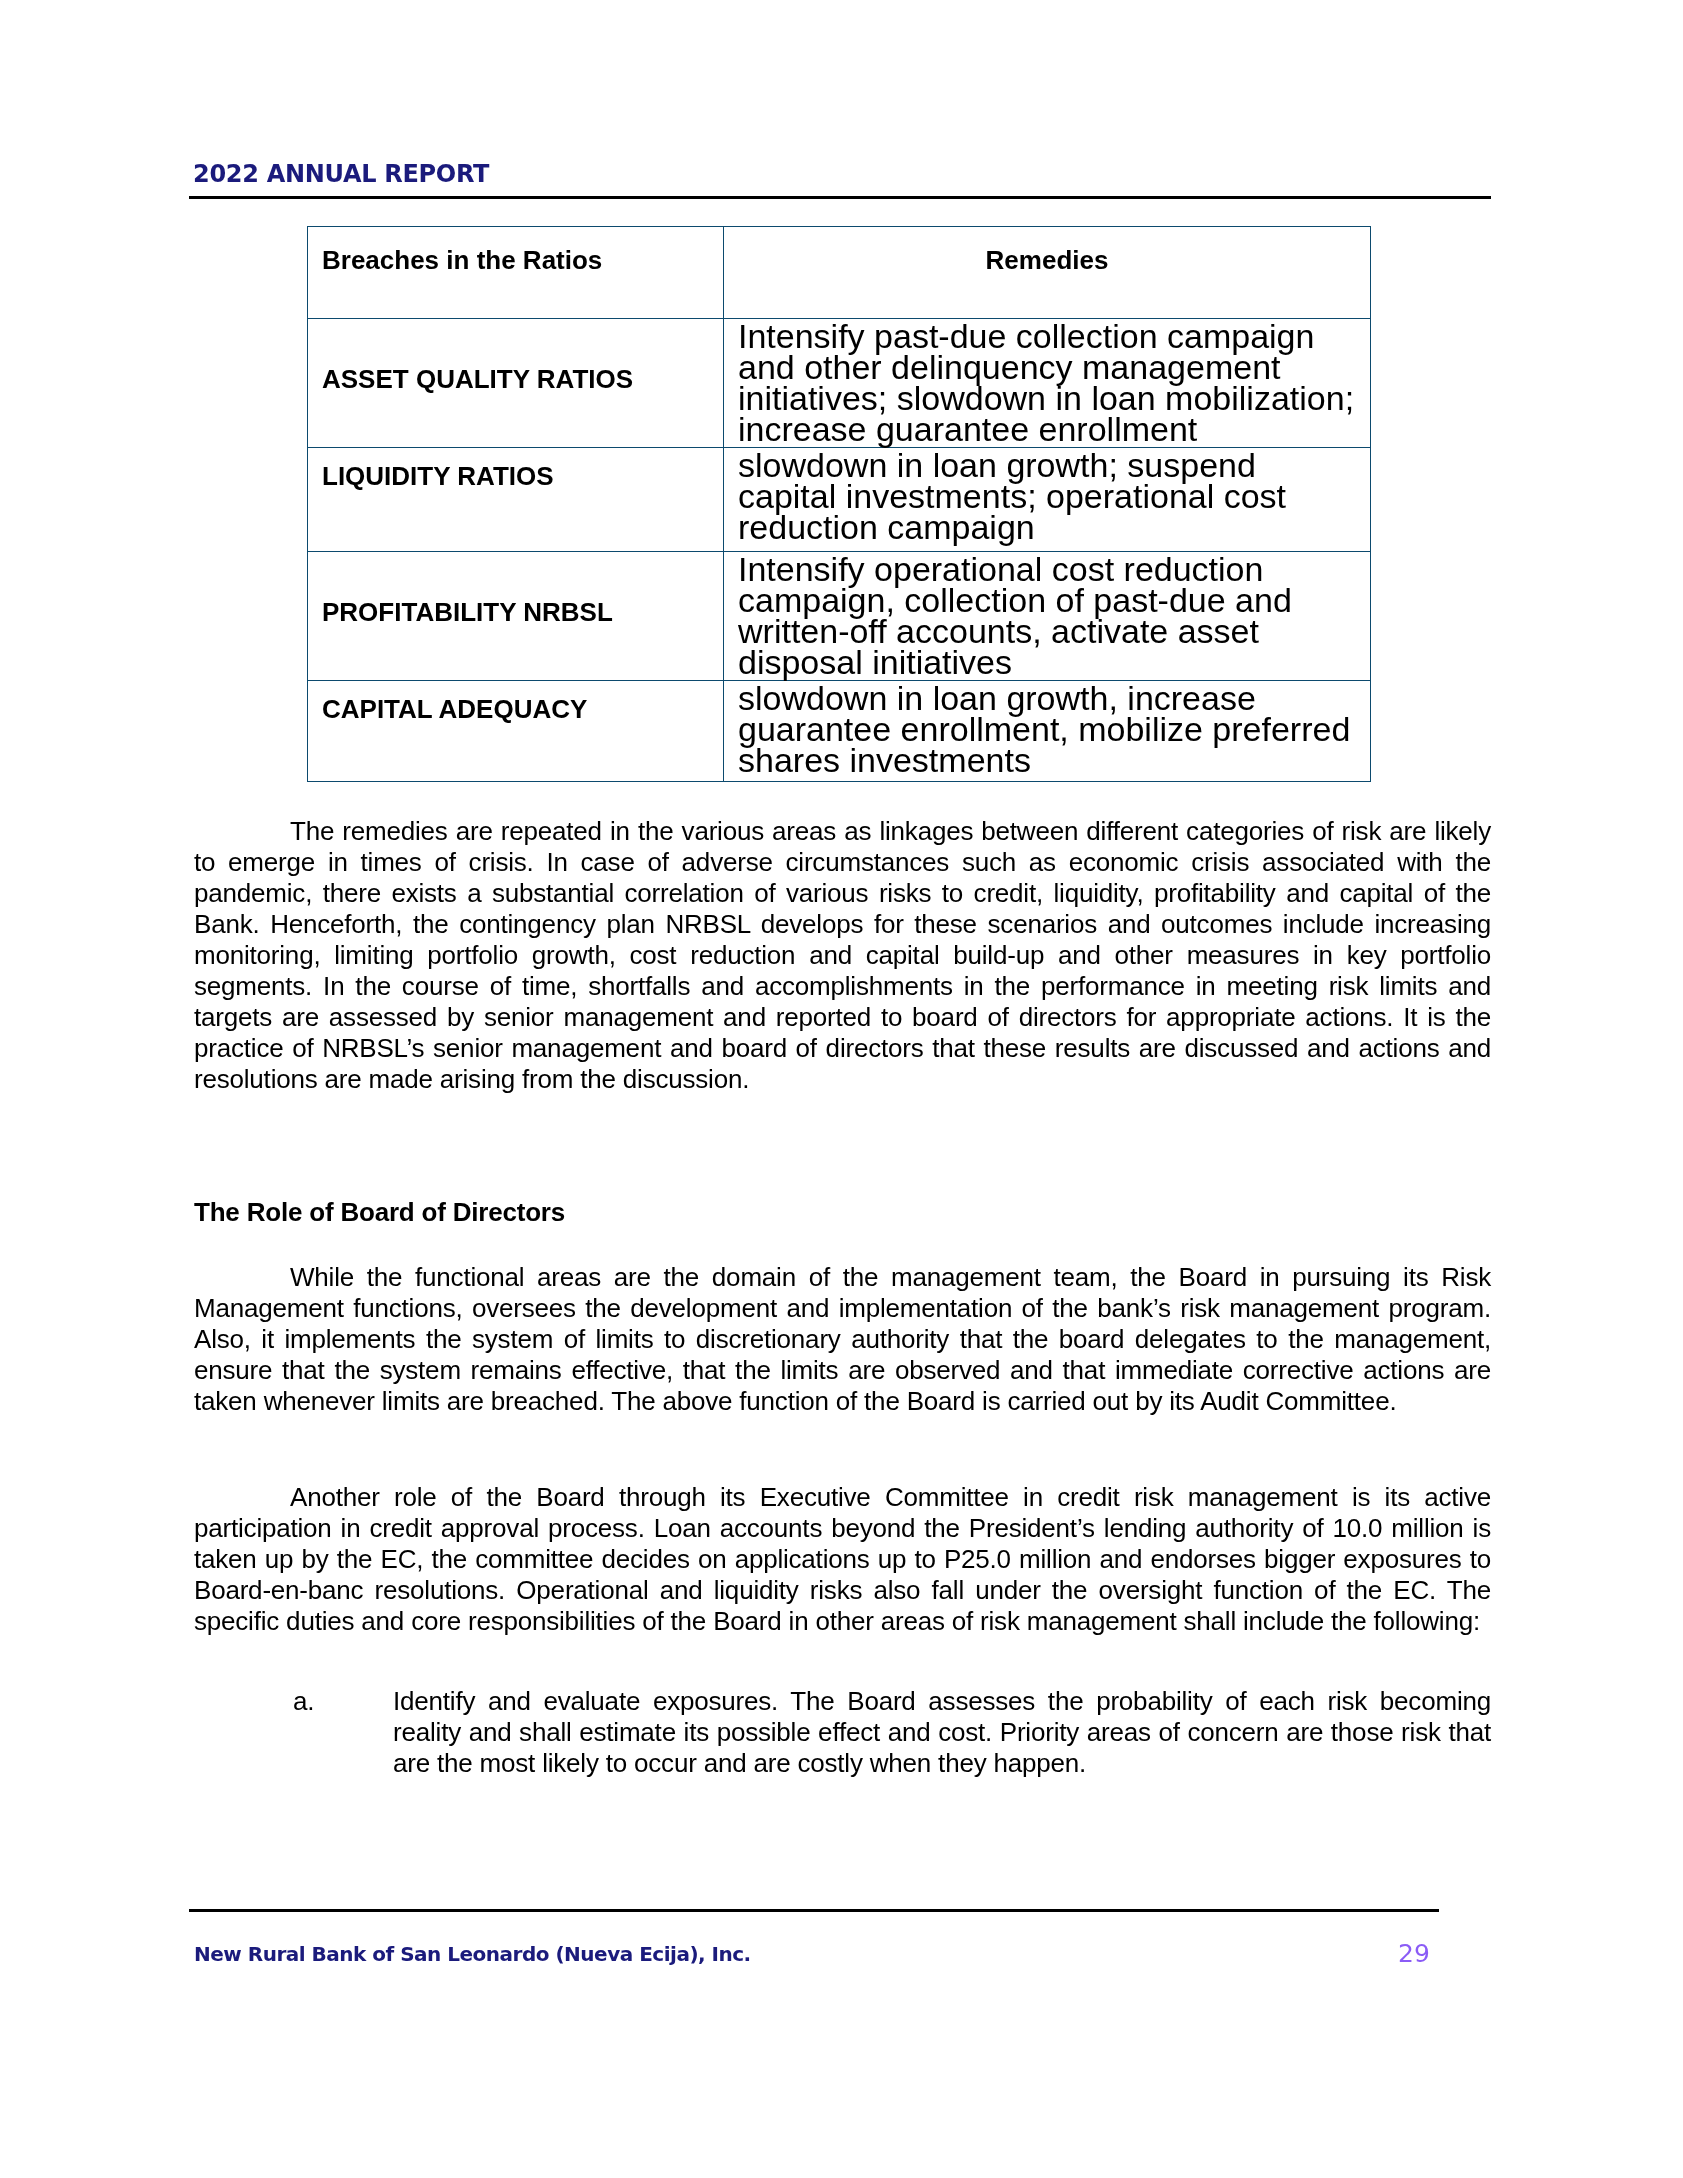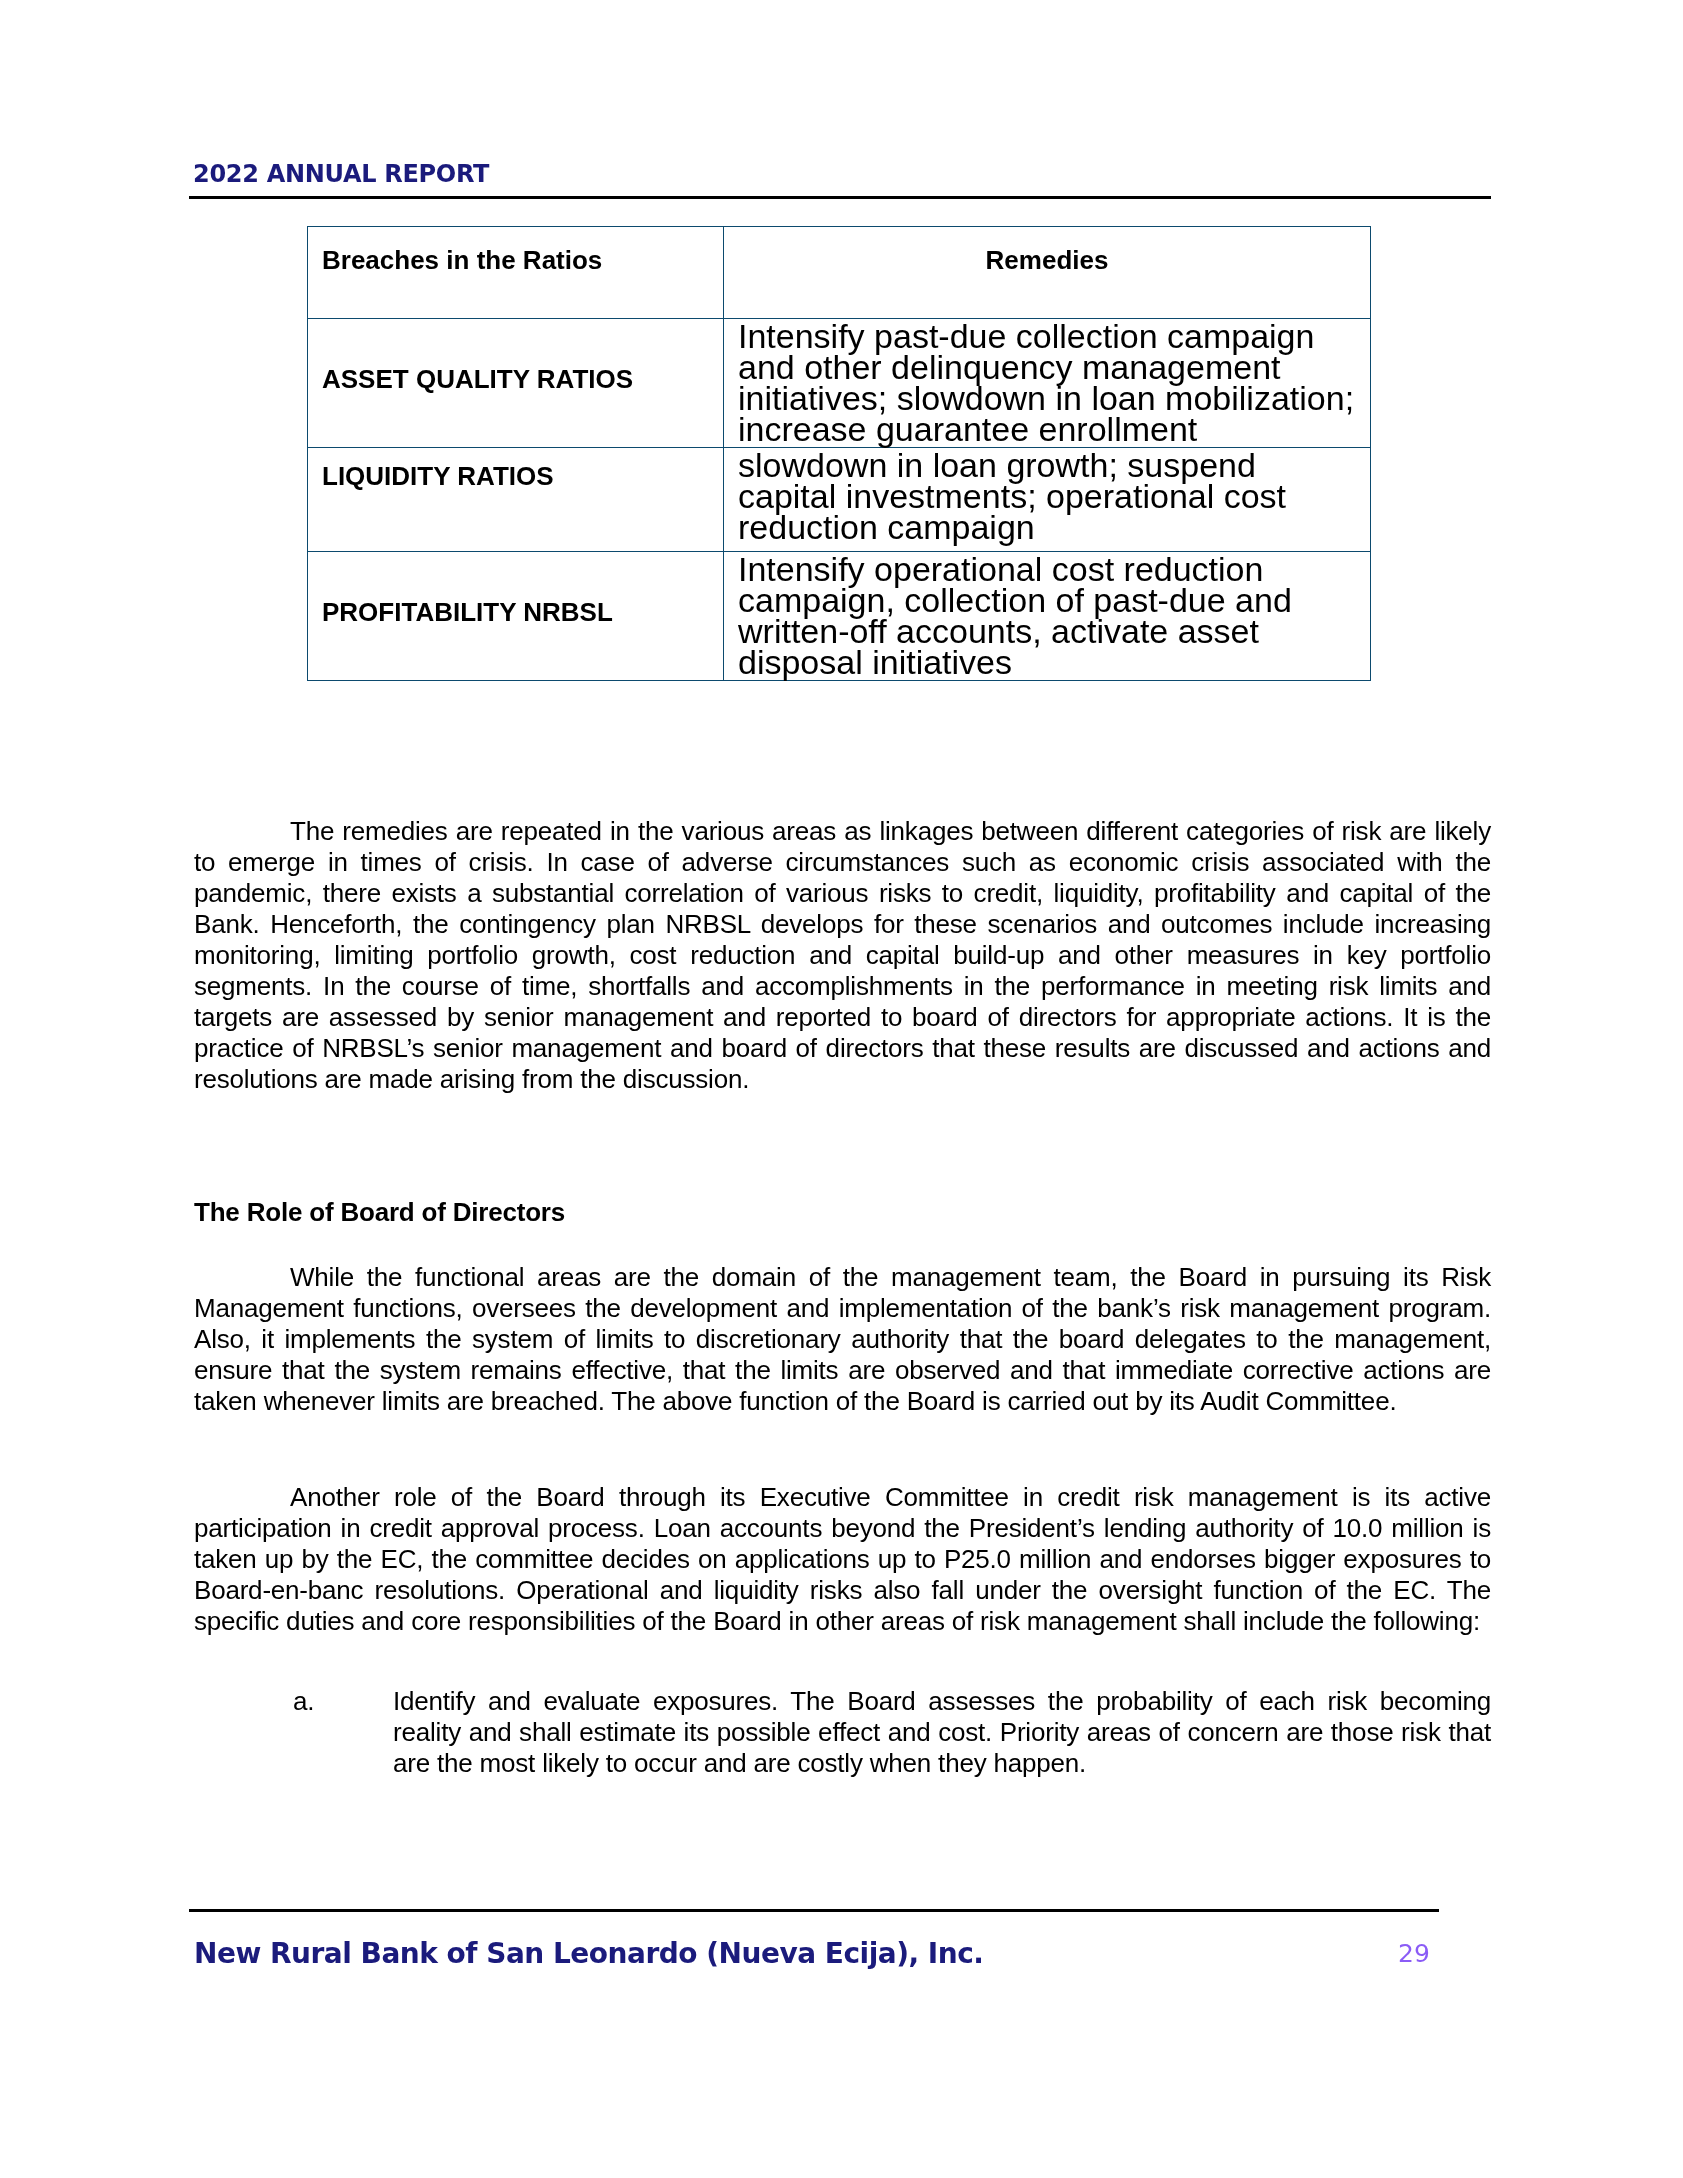--- a/index.html
+++ b/index.html
@@ -138,21 +138,21 @@
       width: 1250px;
       height: 3px;
       background: #000;
     }
     .footer-org {
       position: absolute;
       left: 194px;
       top: 1937px;
       font-family: "DejaVu Sans", sans-serif;
       font-weight: bold;
-      font-size: 28px;
+      font-size: 20px;
       letter-spacing: -0.5px;
       color: #1b1b7c;
       line-height: 34px;
       white-space: nowrap;
     }
     .page-number {
       position: absolute;
       left: 1398px;
       top: 1937px;
       font-family: "DejaVu Sans", sans-serif;
@@ -188,20 +188,24 @@
       <td class="remedy">Intensify past-due collection campaign and other delinquency management initiatives; slowdown in loan mobilization; increase guarantee enrollment</td>
     </tr>
     <tr class="r2">
       <td class="breach">LIQUIDITY RATIOS</td>
       <td class="remedy">slowdown in loan growth; suspend capital investments; operational cost reduction campaign</td>
     </tr>
     <tr class="r3">
       <td class="breach">PROFITABILITY NRBSL</td>
       <td class="remedy">Intensify operational cost reduction campaign, collection of past-due and written-off accounts, activate asset disposal initiatives</td>
     </tr>
+    <tr class="r4">
+      <td class="breach">CAPITAL ADEQUACY</td>
+      <td class="remedy">slowdown in loan growth, increase guarantee enrollment, mobilize preferred shares investments</td>
+    </tr>
   </tbody>
 </table>
 
 <p class="para p1">The remedies are repeated in the various areas as linkages between different categories of risk are likely to emerge in times of crisis. In case of adverse circumstances such as economic crisis associated with the pandemic, there exists a substantial correlation of various risks to credit, liquidity, profitability and capital of the Bank. Henceforth, the contingency plan NRBSL develops for these scenarios and outcomes include increasing monitoring, limiting portfolio growth, cost reduction and capital build-up and other measures in key portfolio segments. In the course of time, shortfalls and accomplishments in the performance in meeting risk limits and targets are assessed by senior management and reported to board of directors for appropriate actions. It is the practice of NRBSL’s senior management and board of directors that these results are discussed and actions and resolutions are made arising from the discussion.</p>
 
 <h2 class="section-heading">The Role of Board of Directors</h2>
 
 <p class="para p2">While the functional areas are the domain of the management team, the Board in pursuing its Risk Management functions, oversees the development and implementation of the bank’s risk management program. Also, it implements the system of limits to discretionary authority that the board delegates to the management, ensure that the system remains effective, that the limits are observed and that immediate corrective actions are taken whenever limits are breached. The above function of the Board is carried out by its Audit Committee.</p>
 
 <p class="para p3">Another role of the Board through its Executive Committee in credit risk management is its active participation in credit approval process.  Loan accounts beyond the President’s lending authority of 10.0 million is taken up by the EC, the committee decides on applications up to P25.0 million and endorses bigger exposures to Board-en-banc resolutions. Operational and liquidity risks also fall under the oversight function of the EC. The specific duties and core responsibilities of the Board in other areas of risk management shall include the following:</p>

